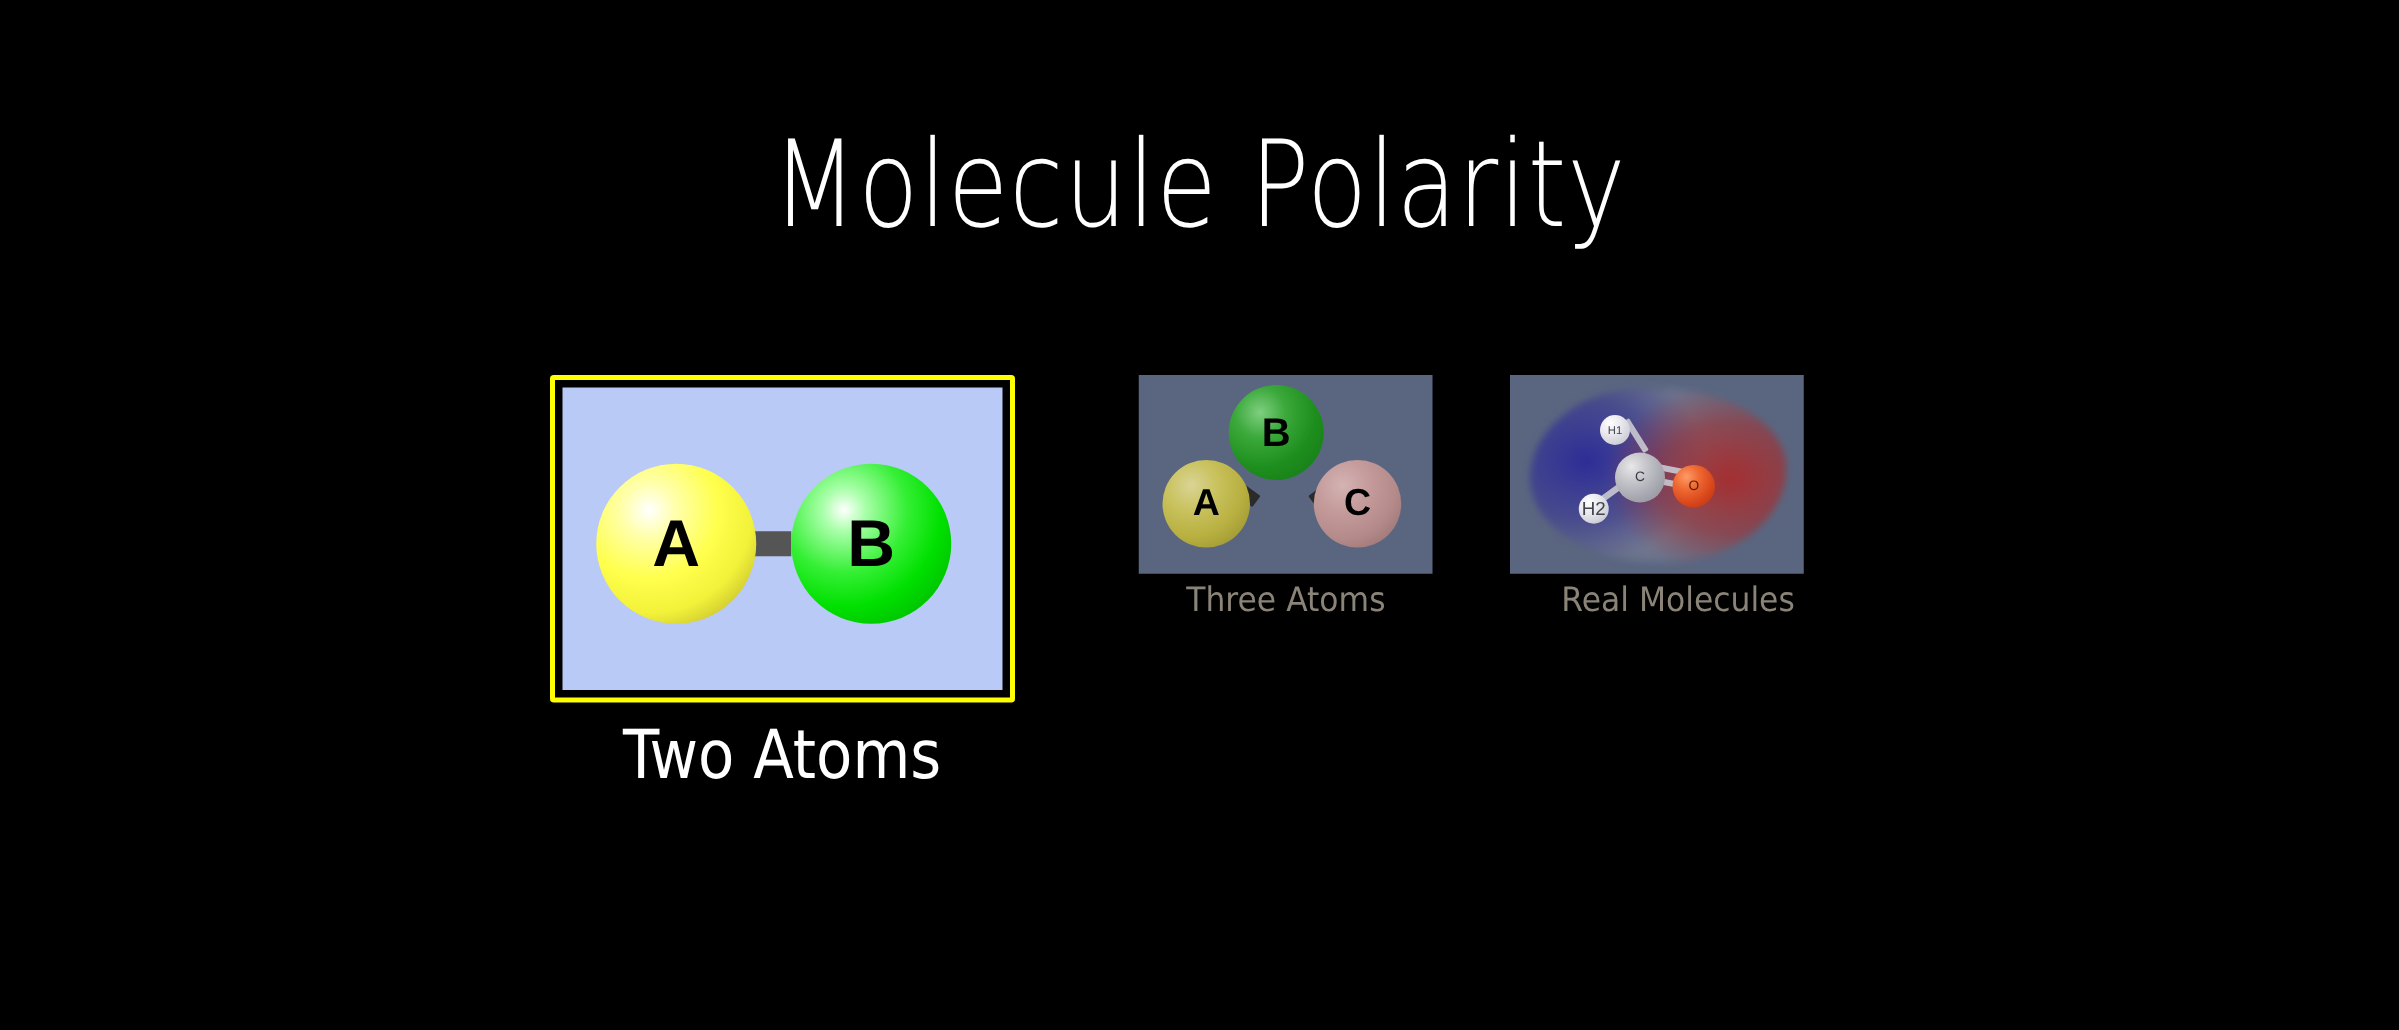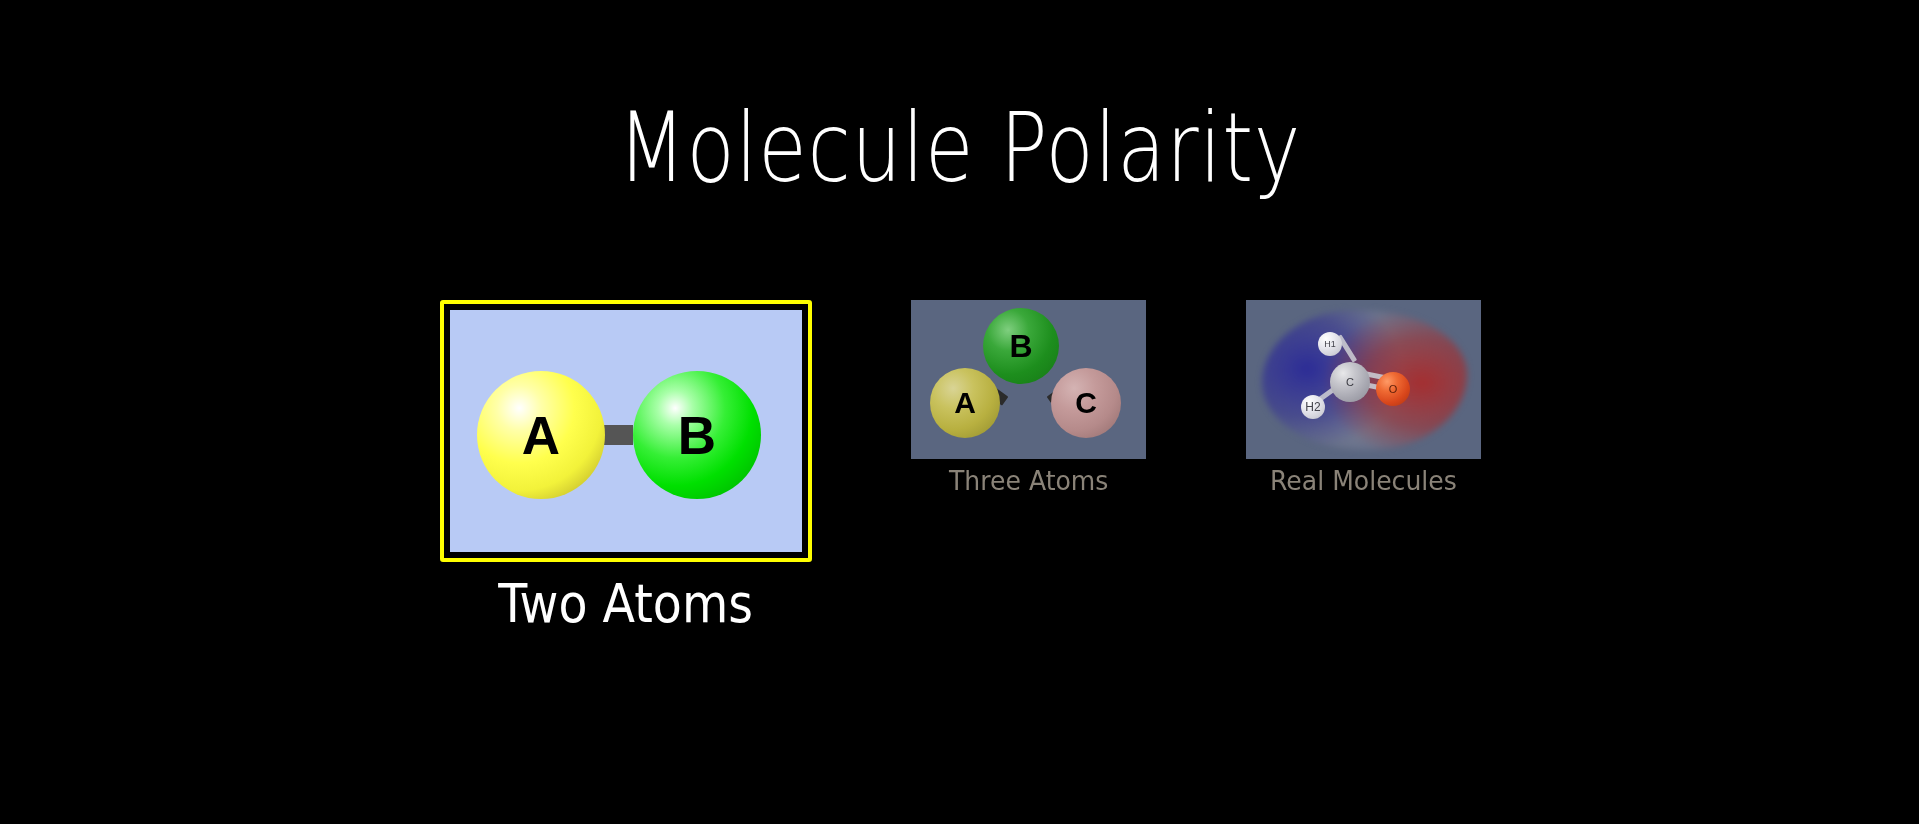--- a/index.html
+++ b/index.html
@@ -220,21 +220,21 @@
     left: 72px; top: 32px;
     background: radial-gradient(circle at 33% 28%, #ffffff 0%, #eaeaf0 35%, #d2d2da 70%, #b4b4bd 100%);
     color: #44444c;
     font-size: 9px;
   }
   .rm-h2 {
     width: 24px; height: 24px;
     left: 55px; top: 95px;
     background: radial-gradient(circle at 33% 28%, #ffffff 0%, #eaeaf0 35%, #d2d2da 70%, #b4b4bd 100%);
     color: #44444c;
-    font-size: 12px;
+    font-size: 15px;
   }
   .rm-bond {
     position: absolute;
     background: #c9c9d0;
     border-radius: 1px;
     opacity: 0.9;
   }
   .rm-bond-h1 { left: 86px; top: 46px; width: 30px; height: 5px; transform: rotate(58deg); }
   .rm-bond-h2 { left: 70px; top: 88px; width: 32px; height: 5px; transform: rotate(-36deg); }
   .rm-bond-o1 { left: 118px; top: 74px; width: 30px; height: 5px; transform: rotate(11deg); }
@@ -277,21 +277,21 @@
         <div class="atom atom-b-sm">B</div>
 
         <div class="atom atom-c-sm">C</div>
 
       </div>
     </div>
 
     <div class="screen-label">Three Atoms</div>
   </div>
 
-  <div class="screen-button unselected" style="left:1246px;">
+  <div class="screen-button unselected" style="left:1208px;align-items:flex-end;">
 
     <div class="thumb-frame">
       <div class="thumb-inner">
 
         <div class="esp-surface"></div>
 
         <div class="rm-bond rm-bond-h1"></div>
         <div class="rm-bond rm-bond-h2"></div>
         <div class="rm-bond rm-bond-o1"></div>
         <div class="rm-bond rm-bond-o2"></div>

